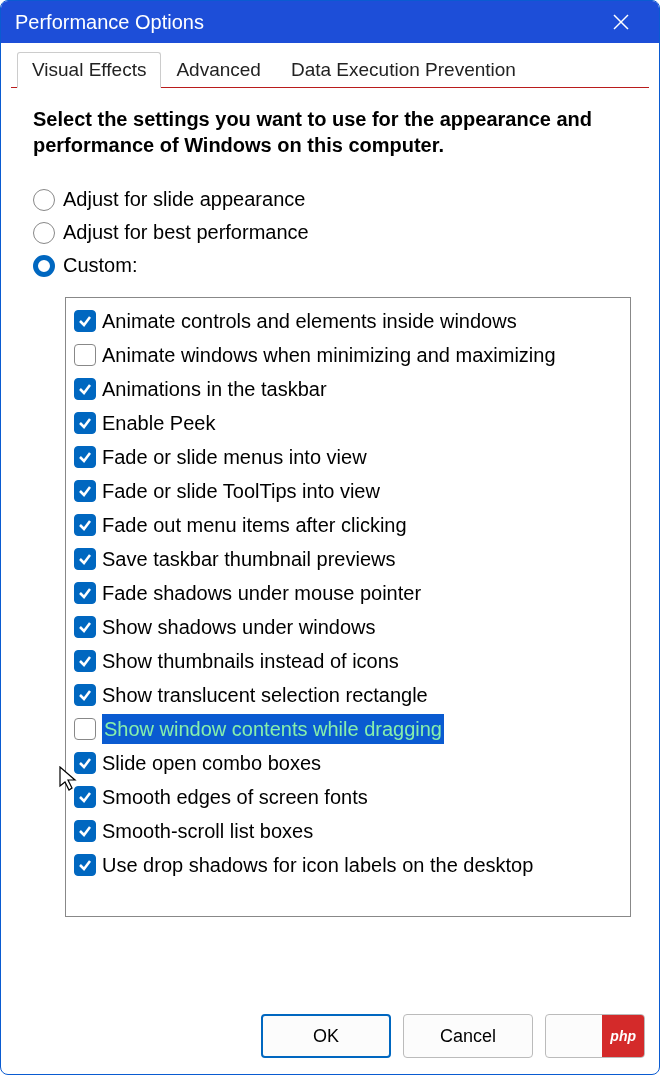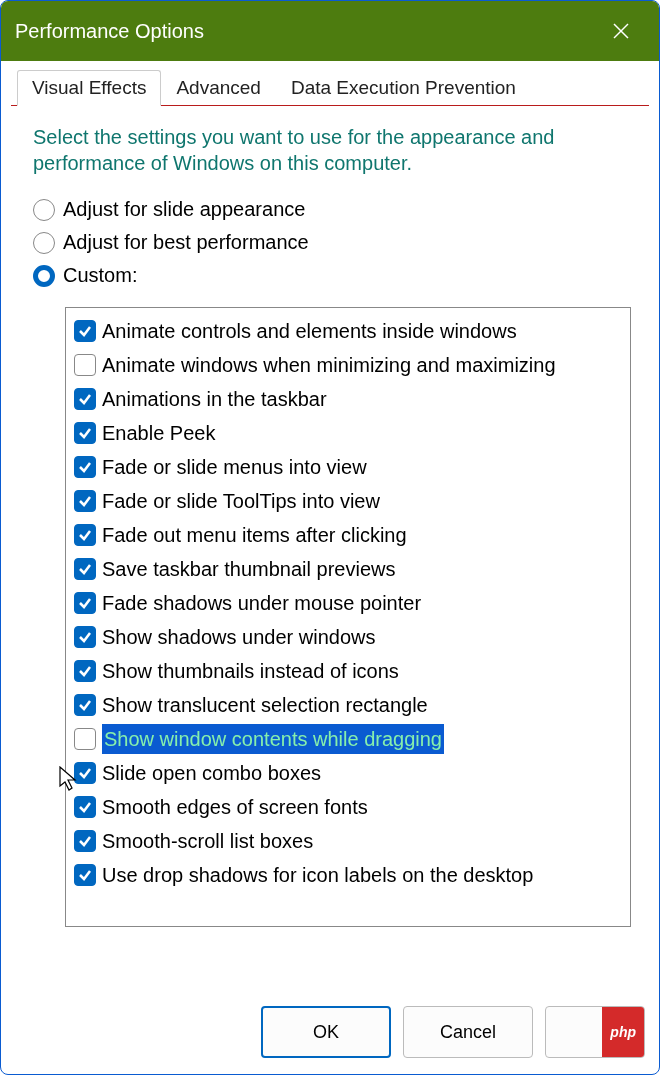--- a/index.html
+++ b/index.html
@@ -17,23 +17,23 @@
     height: 1075px;
     border: 1px solid #0a5bd1;
     background: #fff;
     border-radius: 8px;
     overflow: hidden;
     position: relative;
     display: flex;
     flex-direction: column;
   }
   .titlebar {
-    background: #4d7c0f;
+    background: #1d4ed8;
     color: #fff;
-    height: 60px;
+    height: 42px;
     display: flex;
     align-items: center;
     padding: 0 14px;
     font-size: 20px;
     justify-content: space-between;
   }
   .titlebar .title { }
   .close-btn {
     width: 48px; height: 48px;
     display: flex; align-items: center; justify-content: center;
@@ -69,23 +69,24 @@
     border-radius: 3px 3px 0 0;
   }
   .tabcontent {
     padding: 18px 18px 8px 22px;
     flex: 1;
     display: flex;
     flex-direction: column;
   }
   .desc {
     font-size: 20px;
-    color: #0f766e;
+    color: #000000;
     line-height: 1.3;
-    margin-bottom: 16px;
+    margin-bottom: 24px;
+    font-weight: bold;
   }
   .radio-row {
     display: flex;
     align-items: center;
     gap: 8px;
     font-size: 20px;
     margin: 6px 0 10px 0;
   }
   .radio-outer {
     width: 22px; height: 22px;
@@ -138,21 +139,21 @@
   .cbox svg { display: none; width: 14px; height: 14px; stroke: #fff; stroke-width: 2.5; fill: none; }
   .buttons {
     display: flex;
     justify-content: flex-end;
     gap: 12px;
     padding: 14px 14px 16px 14px;
     position: relative;
   }
   .btn {
     min-width: 130px;
-    height: 52px;
+    height: 44px;
     border: 1px solid #bbb;
     background: #fcfcfc;
     font-size: 18px;
     border-radius: 4px;
     display: flex; align-items: center; justify-content: center;
     cursor: pointer;
   }
   .btn.default {
     border: 2px solid #0067c0;
   }

